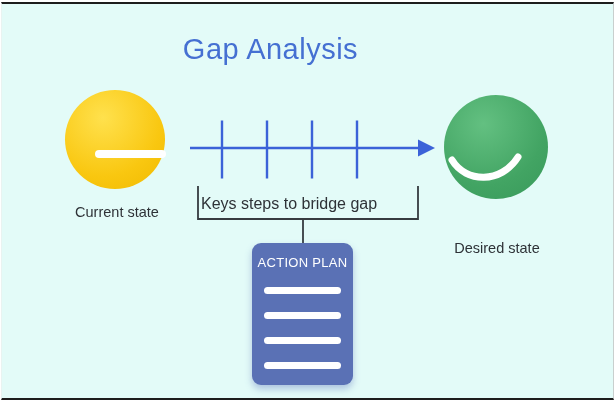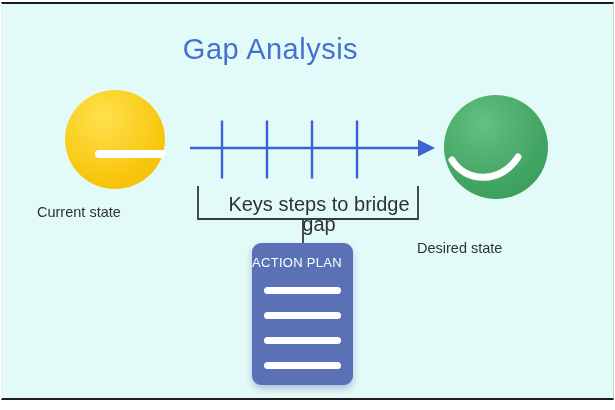--- a/index.html
+++ b/index.html
@@ -68,61 +68,60 @@
     top: 150px;
     width: 71px;
     height: 8px;
     border-radius: 4px;
     background: #ffffff;
   }
   .state-label {
     position: absolute;
     top: 203px;
     width: 160px;
-    text-align: left;
+    text-align: center;
     font-size: 14.5px;
     line-height: 18px;
     color: var(--text-dark, #2e3237);
   }
   .label-current { left: 37px; }
   .label-desired { left: 417px; margin-top: 36px; }
   .overlay-svg {
     position: absolute;
     left: 0;
     top: 0;
     width: 615px;
     height: 410px;
     pointer-events: none;
   }
   .bridge-label {
     position: absolute;
-    left: 214px;
+    left: 201px;
     top: 194px;
     width: 210px;
-    text-align: center;
-    font-size: 20px;
+    font-size: 16px;
     line-height: 20px;
     color: var(--text-dark, #2e3237);
   }
   .action-plan-card {
     position: absolute;
     left: 252px;
     top: 243px;
     width: 101px;
     height: 142px;
     border-radius: 9px;
     background: var(--action-plan-bg, #5a71b5);
     box-shadow: 0 4px 7px rgba(106, 128, 194, 0.45);
   }
   .action-plan-title {
     position: absolute;
     left: 0;
     top: 12px;
     width: 101px;
-    text-align: left;
+    text-align: center;
     font-size: 13px;
     letter-spacing: 0.3px;
     color: #ffffff;
   }
   .doc-line {
     position: absolute;
     left: 12px;
     width: 77px;
     height: 7px;
     border-radius: 3.5px;

